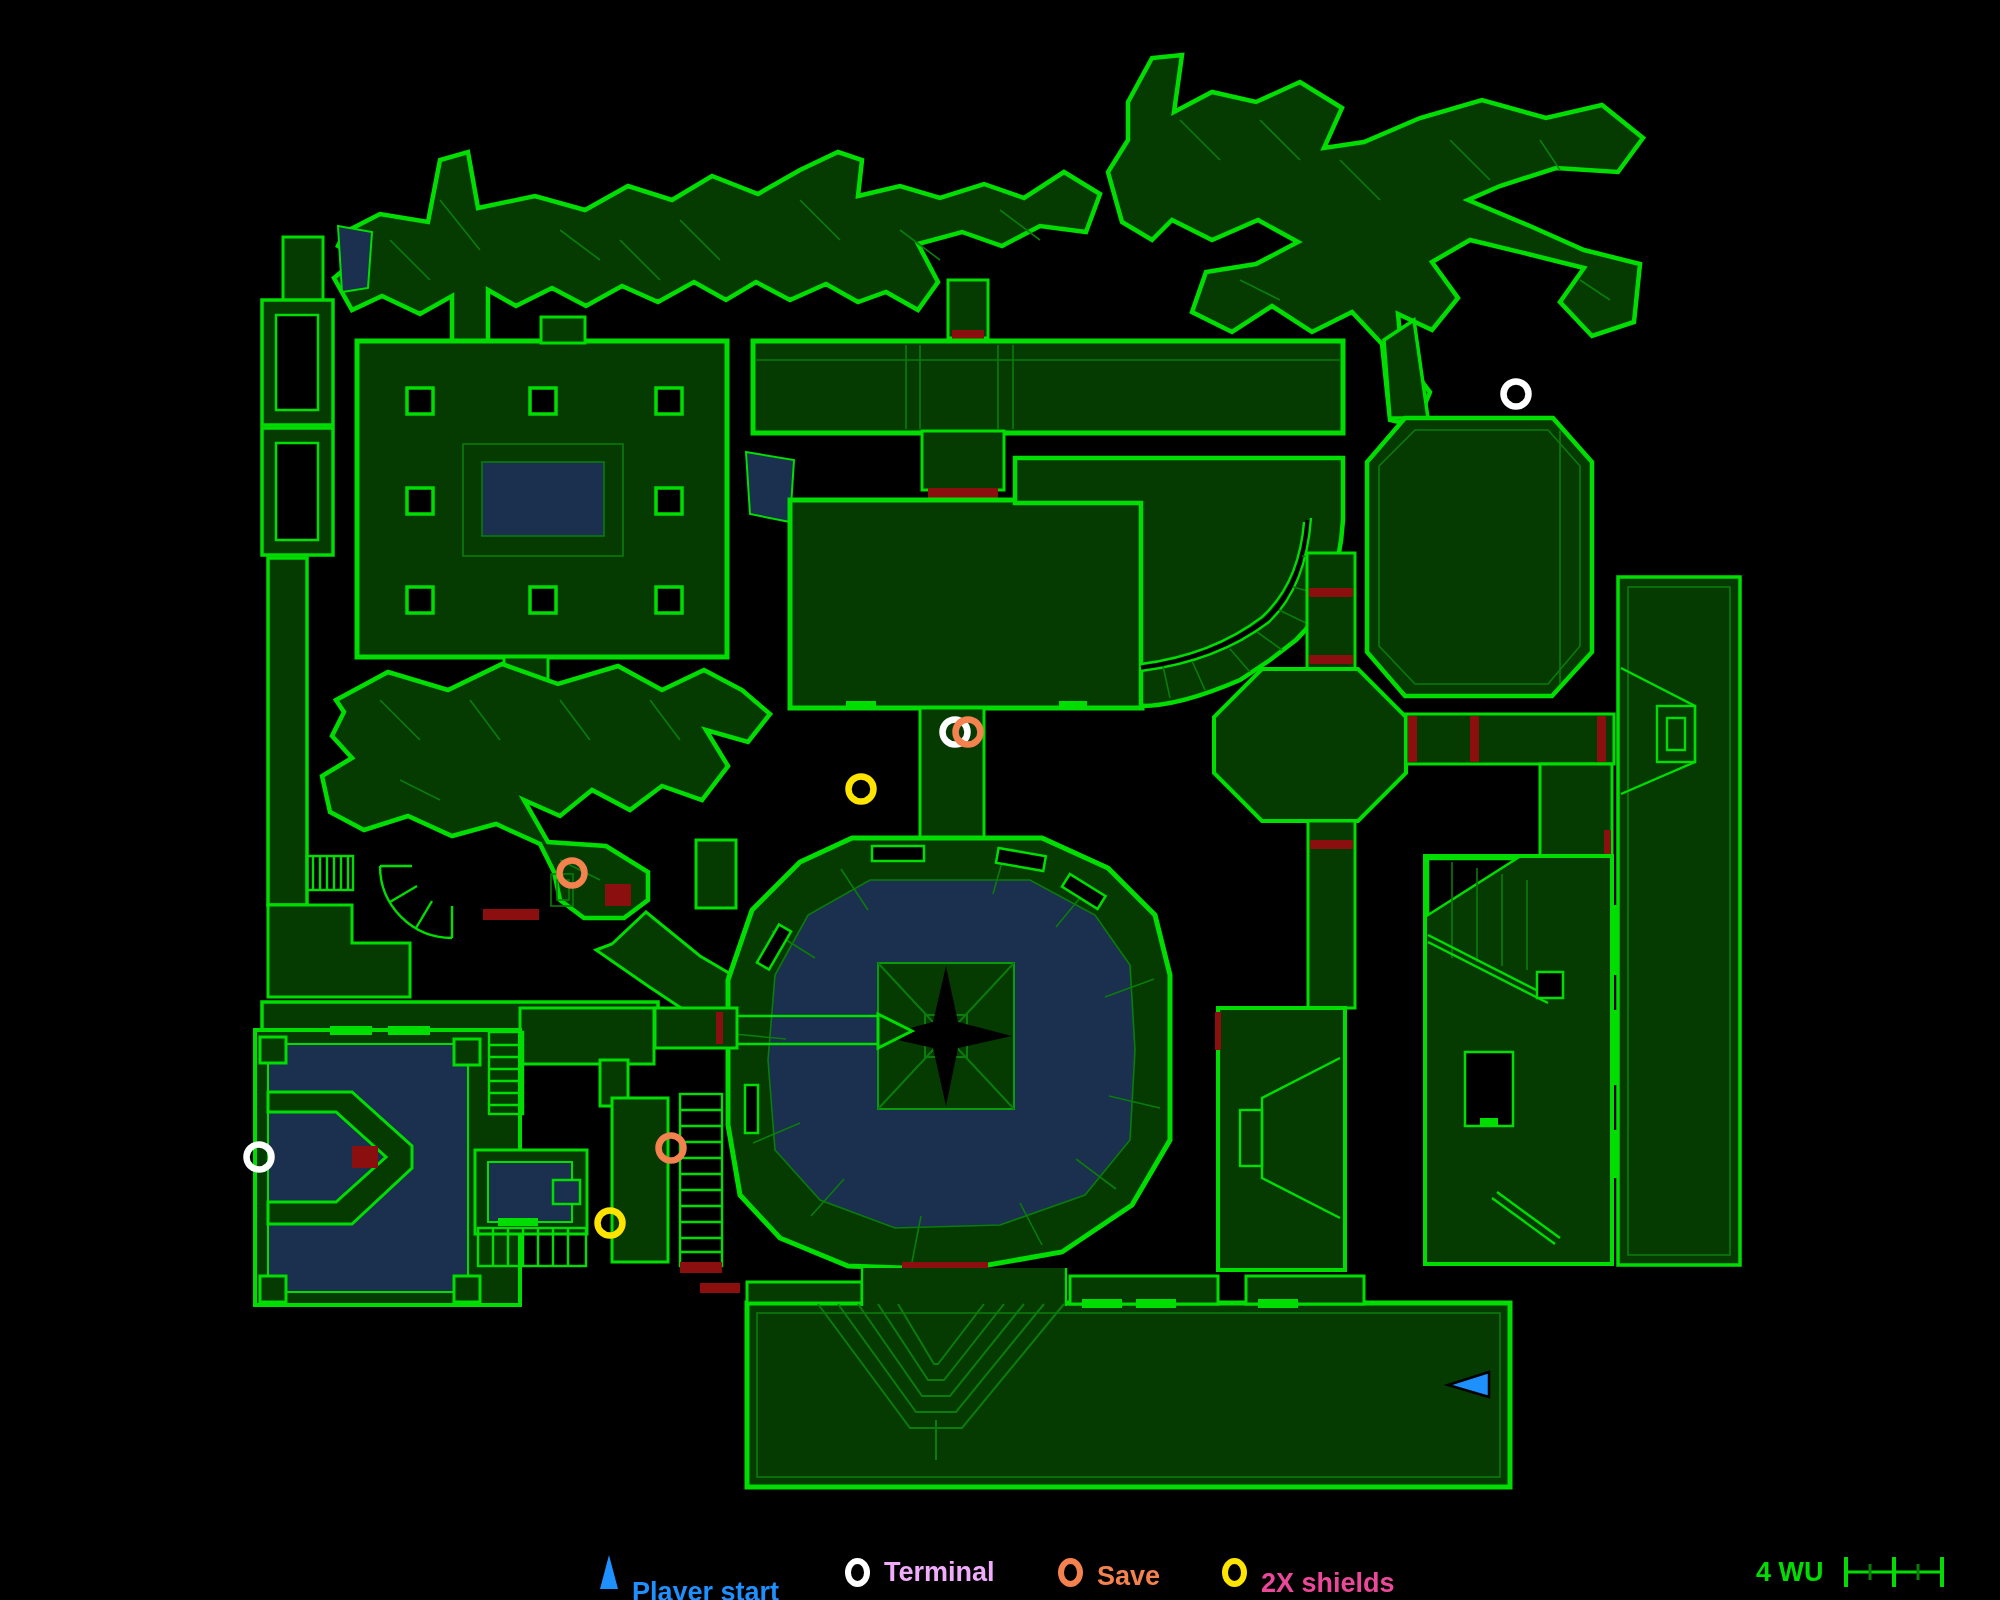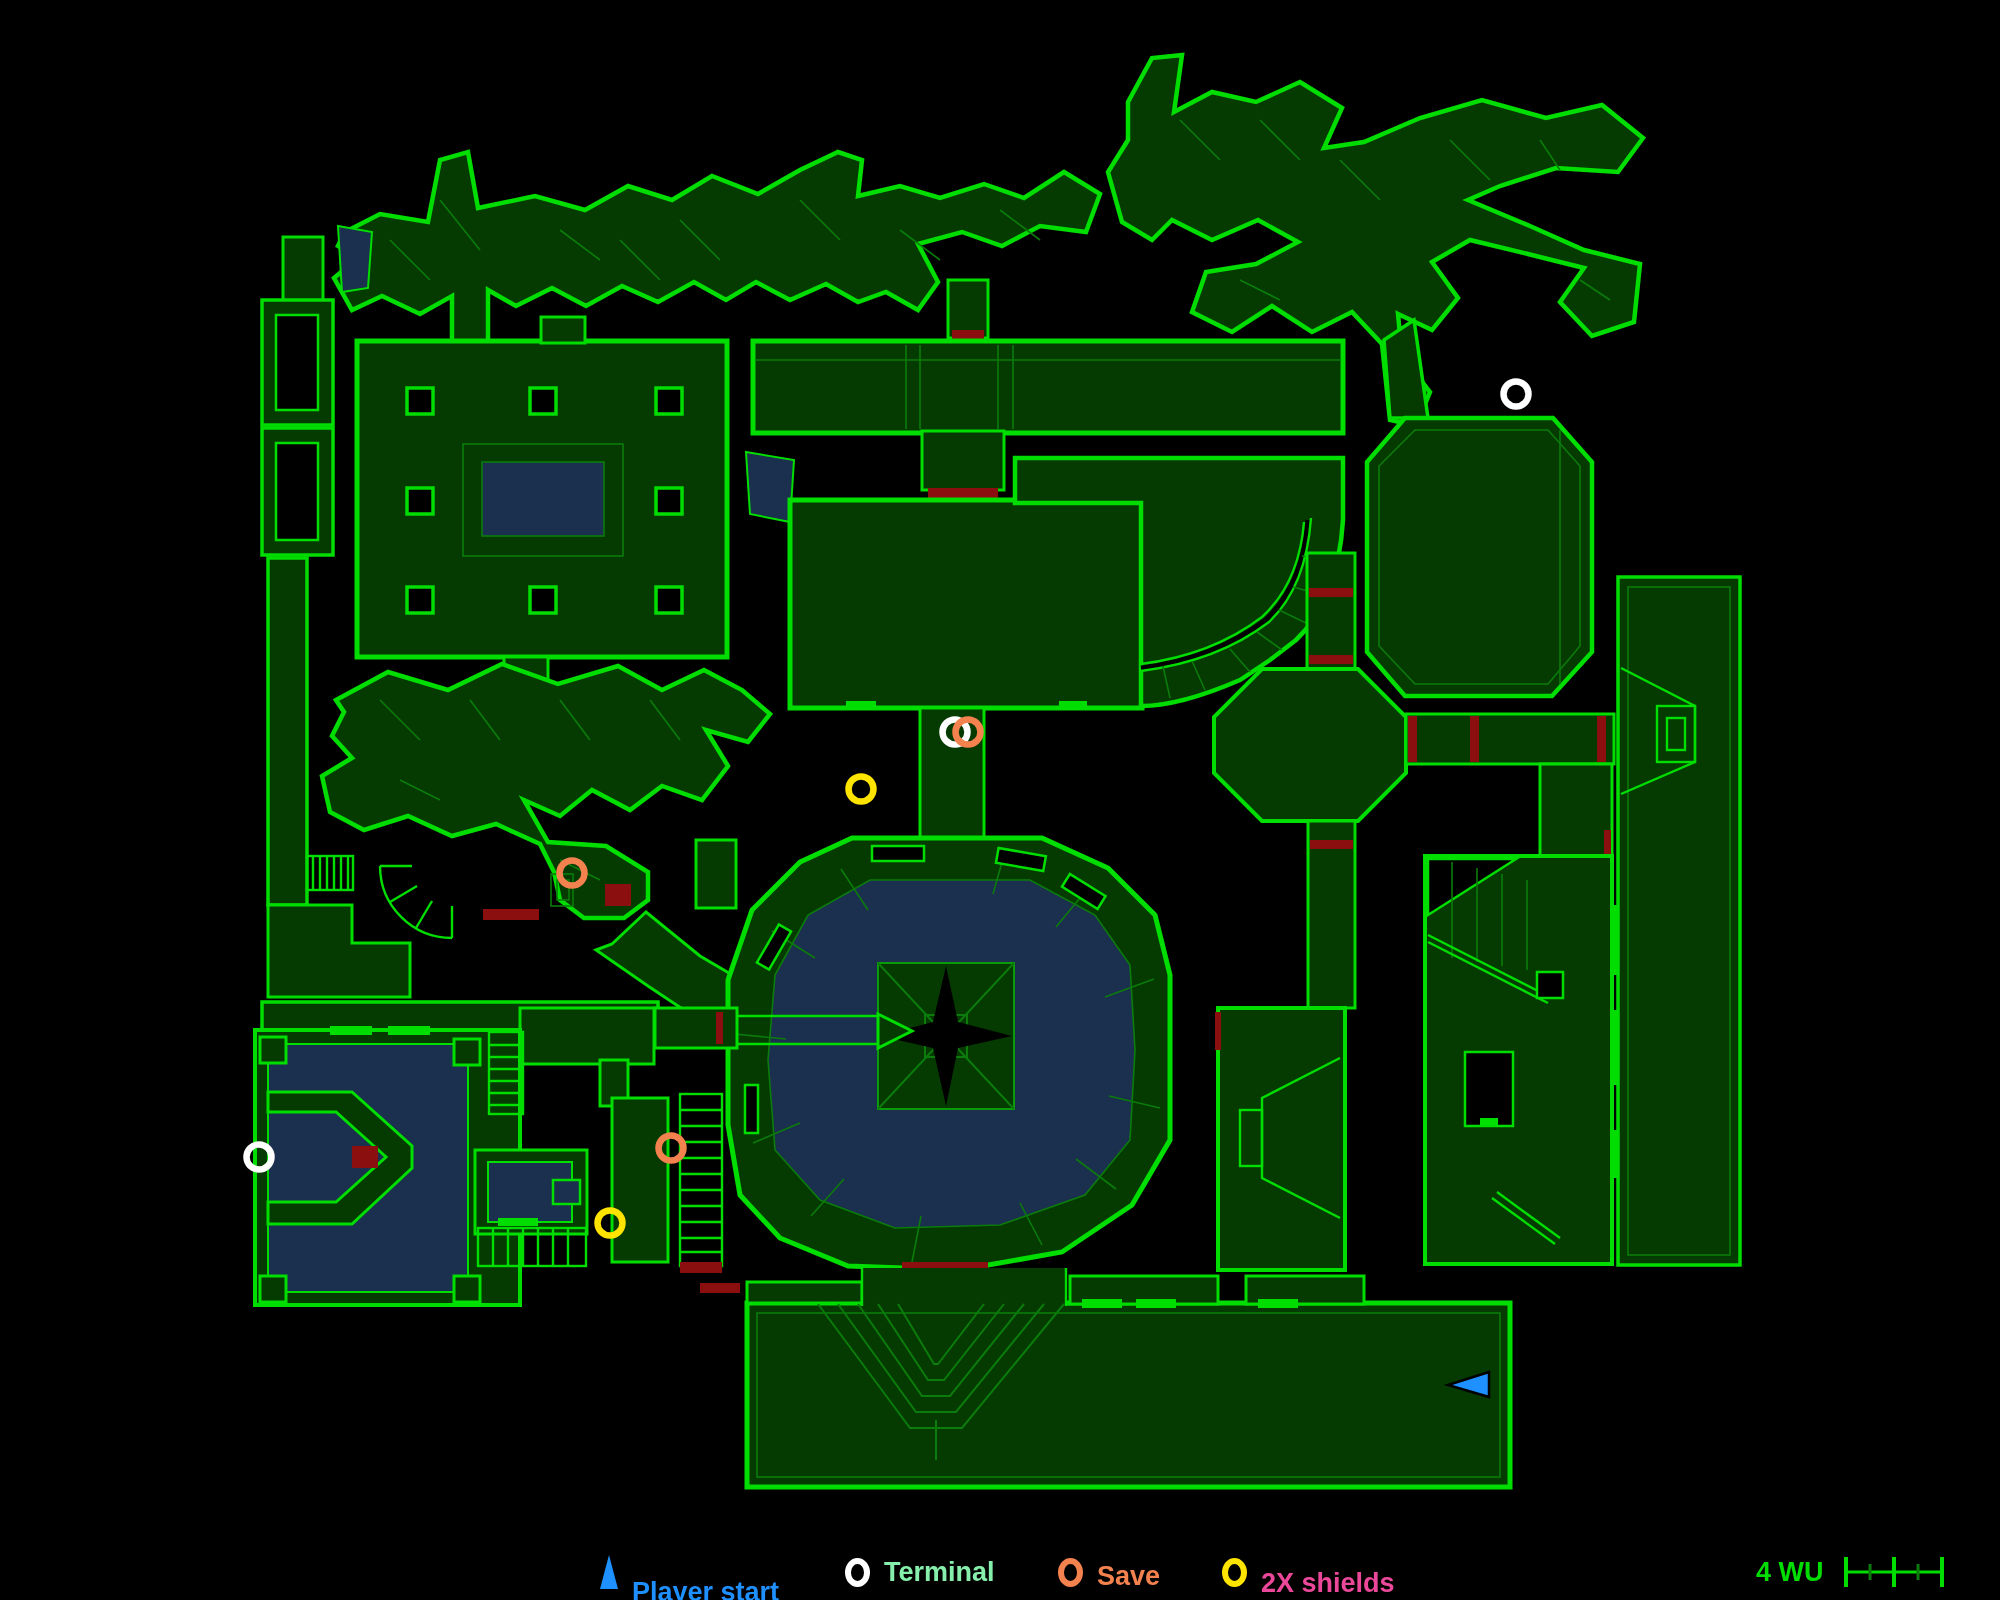--- a/index.html
+++ b/index.html
@@ -258,21 +258,21 @@
       </g>
 </svg>
 
 <div class="legend">
   <div class="legend-item" style="left:600px">
     <span class="glyph-tri" style="color: rgb(30, 144, 255);"></span>
     <span class="legend-label" style="color: rgb(30, 144, 255); margin-top: 40px;">Player start</span>
   </div>
   <div class="legend-item" style="left:845px">
     <span class="glyph-ring" style="color: rgb(255, 255, 255);"></span>
-    <span class="legend-label" style="color: #86efac;">Terminal</span>
+    <span class="legend-label" style="color: #f0abfc;">Terminal</span>
   </div>
   <div class="legend-item" style="left:1058px">
     <span class="glyph-ring" style="color: rgb(244, 130, 79);"></span>
     <span class="legend-label" style="color: rgb(244, 130, 79); margin-top: 8px;">Save</span>
   </div>
   <div class="legend-item" style="left:1222px">
     <span class="glyph-ring" style="color: rgb(255, 228, 0);"></span>
     <span class="legend-label" style="color: #ec4899; margin-top: 22px;">2X shields</span>
   </div>
   <div class="scale-wrap">

